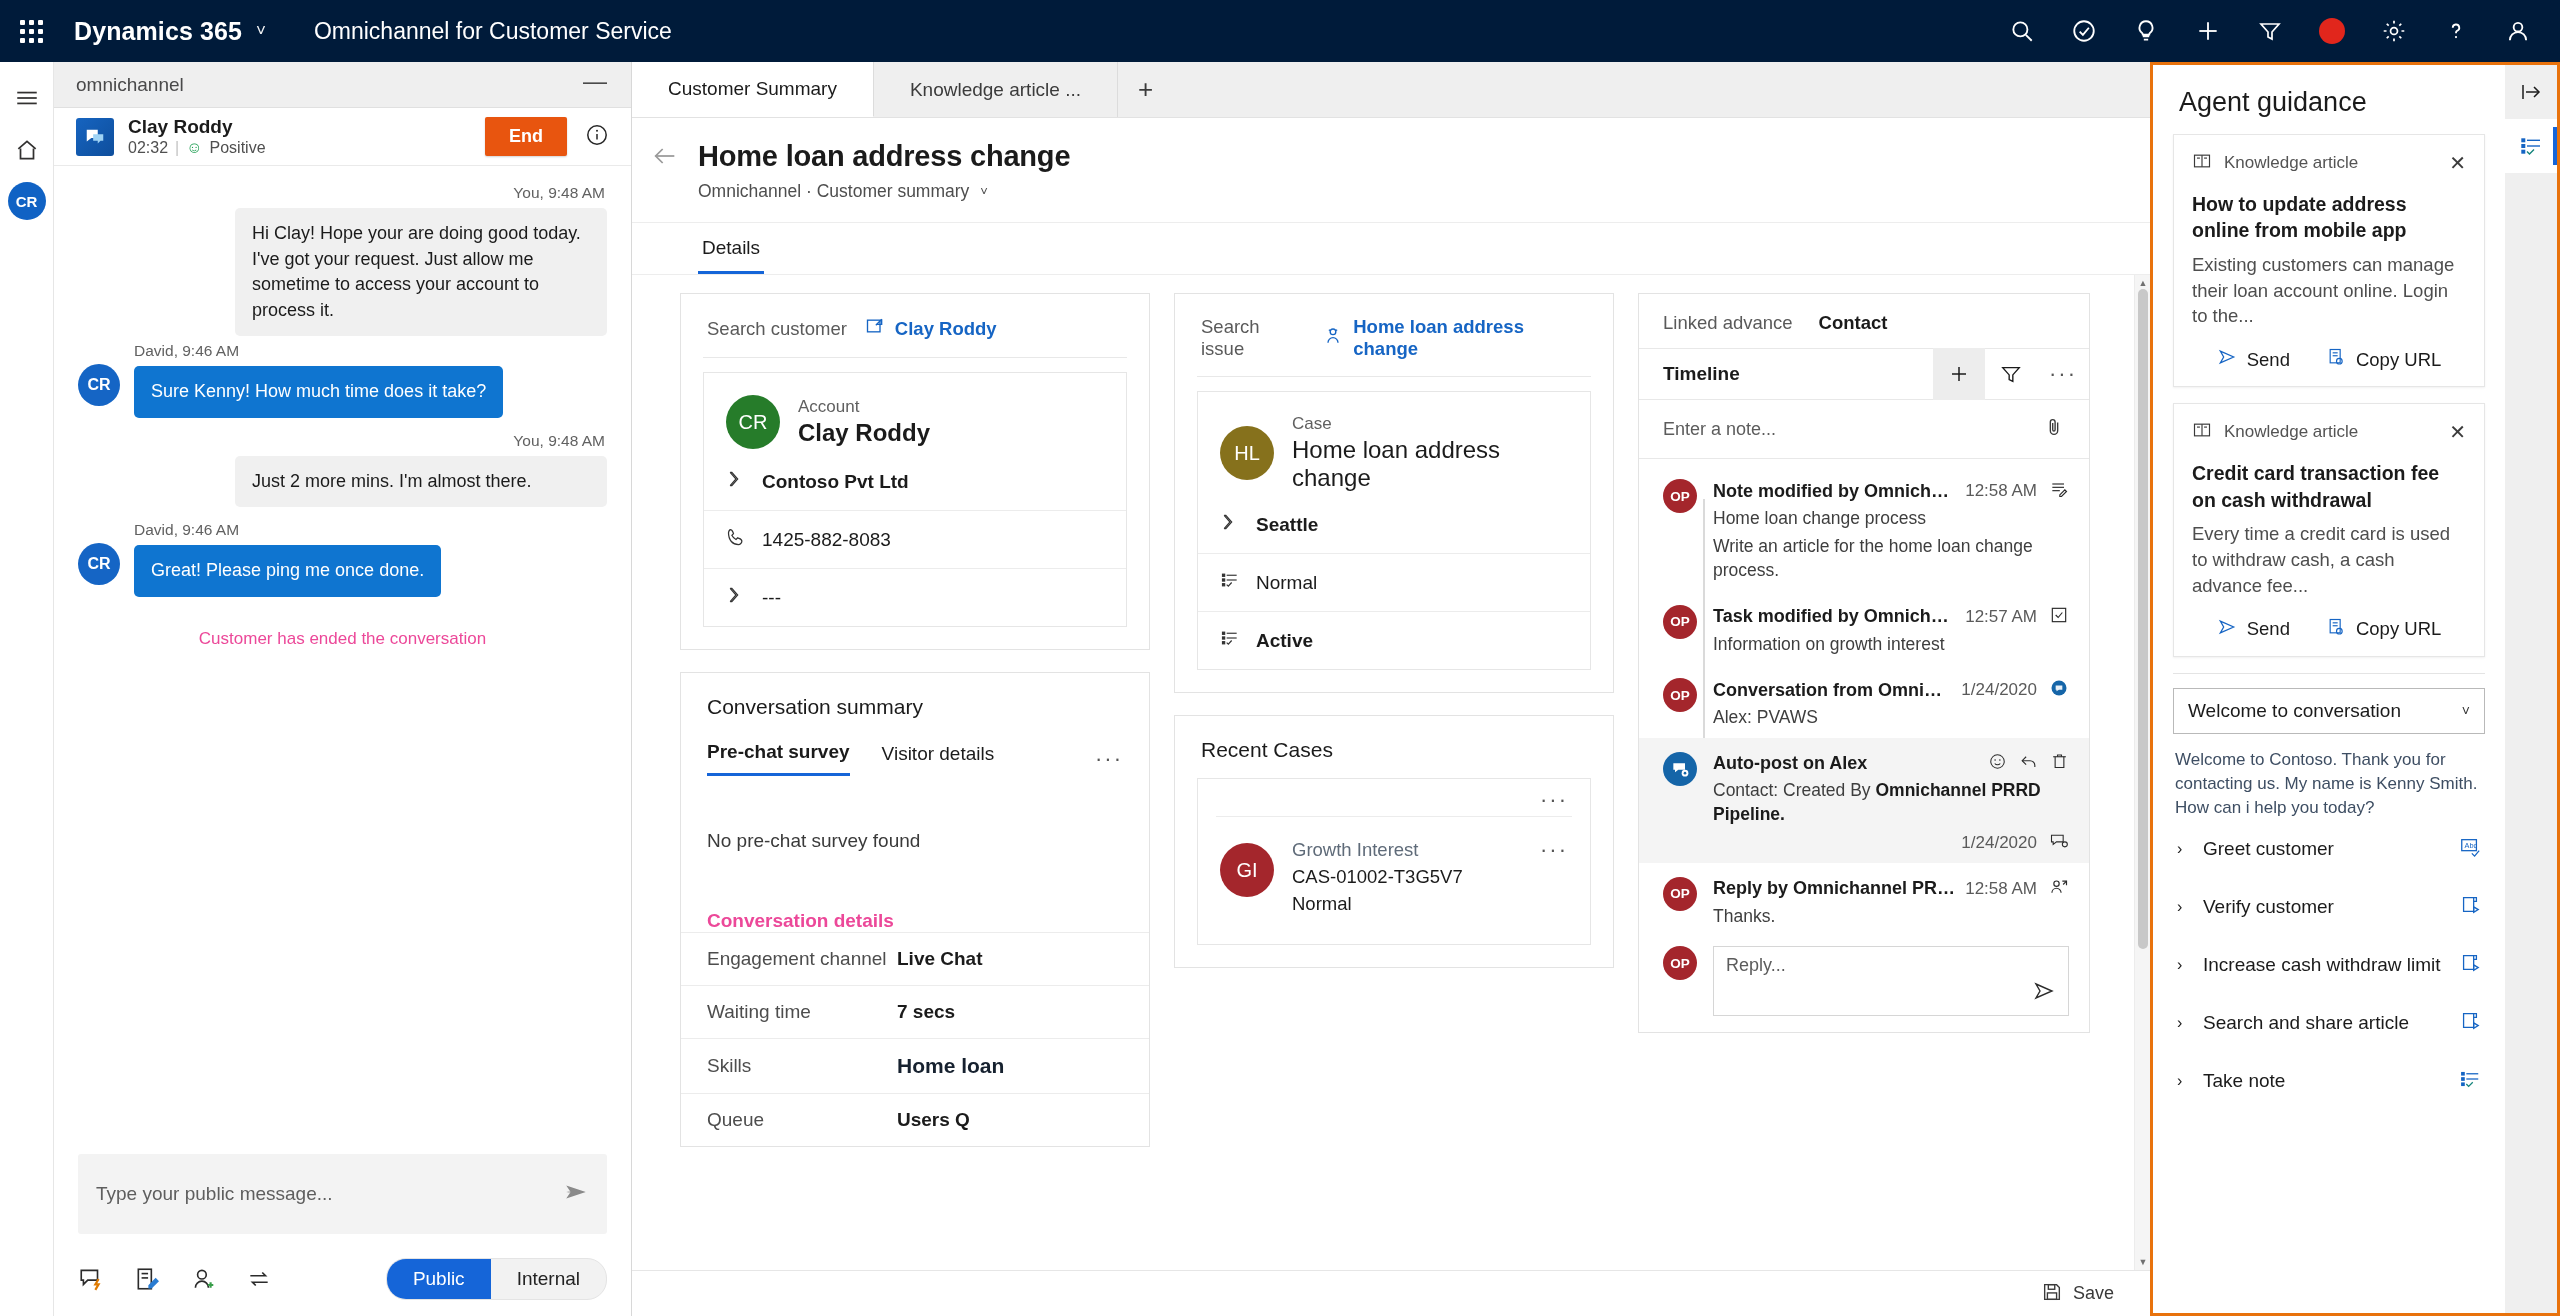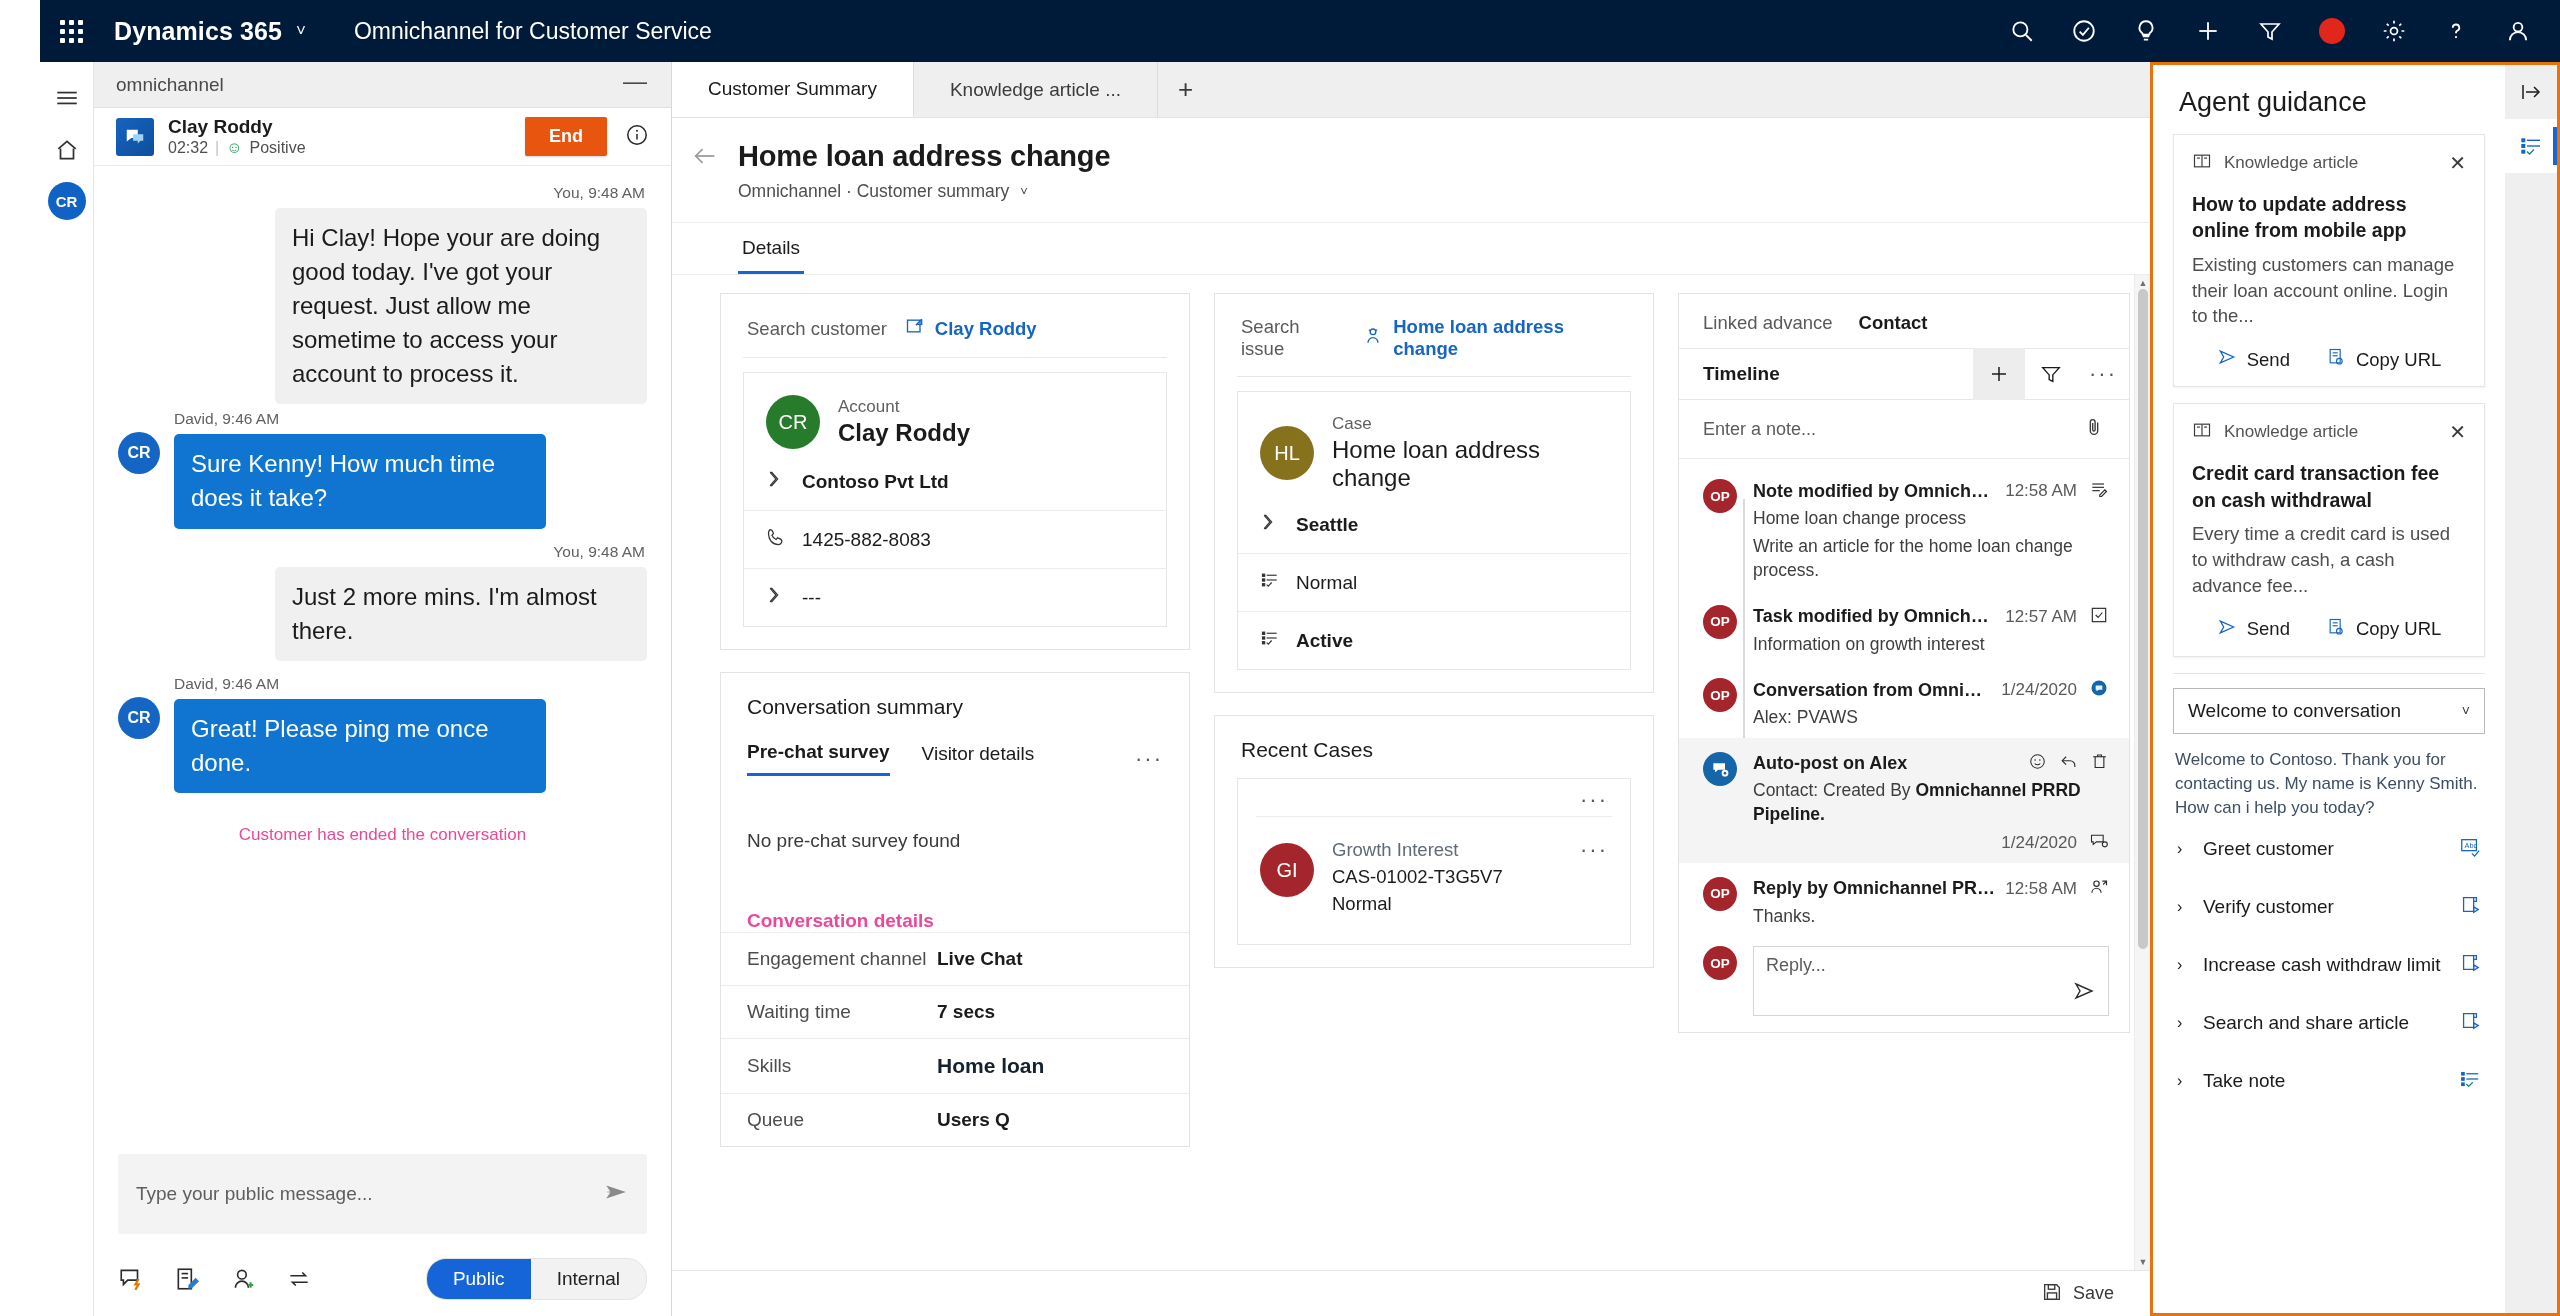--- a/index.html
+++ b/index.html
@@ -2,21 +2,21 @@
 <html><head>
 <meta charset="utf-8">
 <style>
   * { box-sizing: border-box; margin: 0; padding: 0; }
   html, body {
     width: 2560px; height: 1316px;
     font-family: "Liberation Sans", sans-serif;
     background: #fff; overflow: hidden;
     -webkit-font-smoothing: antialiased;
   }
-  .app { position: relative; width: 2560px; height: 1316px; display: flex; flex-direction: column; padding-left: 40px; }
+  .app { position: relative; width: 2560px; height: 1316px; display: flex; flex-direction: column; }
 
   
   .topnav {
     height: 62px; background: #001B3A; display: flex; align-items: center;
     flex: 0 0 62px; color: #fff; padding: 0 14px 0 0;
   }
   .waffle { width: 62px; height: 62px; display: flex; align-items: center; justify-content: center; cursor: pointer; }
   .waffle-grid { display: grid; grid-template-columns: repeat(3, 5px); grid-template-rows: repeat(3, 5px); gap: 4px; }
   .waffle-grid i { display: block; width: 5px; height: 5px; background: #fff; border-radius: 1px; }
   .brand { font-size: 25px; font-weight: 600; letter-spacing: .1px; margin-left: 12px; white-space: nowrap; }
@@ -69,21 +69,21 @@
     font-size: 18px; font-weight: 600; padding: 9px 24px; border-radius: 2px; cursor: pointer;
     font-family: inherit; box-shadow: 0 1px 2px rgba(0,0,0,.18);
   }
   .info-ico { margin-left: 18px; cursor: pointer; }
 
   .chat-scroll { flex: 1 1 auto; overflow: hidden; padding: 18px 24px 0 24px; min-height: 0; }
   .msg-row { margin-bottom: 6px; }
   .msg-time { font-size: 15.5px; color: #616161; margin-bottom: 6px; }
   .msg-time.right { text-align: right; padding-right: 2px; }
   .bubble {
-    font-size: 24px; line-height: 1.42; border-radius: 5px; padding: 13px 17px;
+    font-size: 18px; line-height: 1.42; border-radius: 5px; padding: 13px 17px;
     max-width: 372px; word-wrap: break-word;
   }
   .bubble.agent { background: #F0F0F0; color: #1B1B1B; margin-left: auto; }
   .bubble.cust { background: #0F75D0; color: #fff; }
   .cust-row { display: flex; align-items: flex-start; gap: 14px; }
   .cust-av {
     width: 42px; height: 42px; flex: 0 0 42px; border-radius: 50%; background: #1565C5; color: #fff;
     display: flex; align-items: center; justify-content: center; font-size: 16px; font-weight: 600; margin-top: 22px;
   }
   .cust-col { min-width: 0; }

